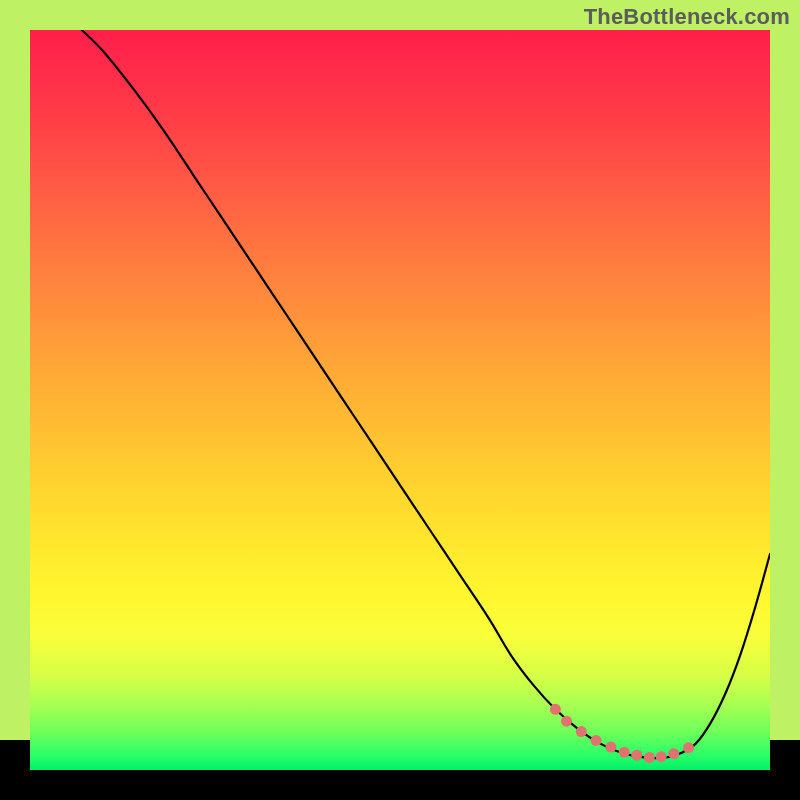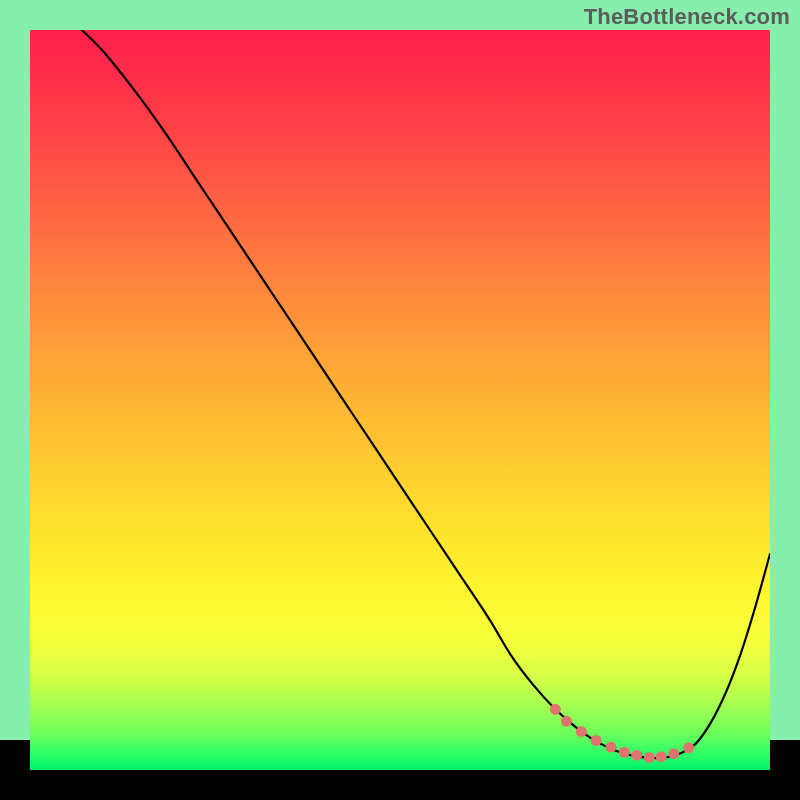--- a/index.html
+++ b/index.html
@@ -8,21 +8,21 @@
     width: 800px;
     height: 800px;
     background: #000;
     overflow: hidden;
     font-family: Arial, Helvetica, sans-serif;
   }
   .frame {
     position: relative;
     width: 800px;
     height: 740px;
-    background: #86efac;
+    background: #bef264;
   }
   .watermark {
     position: absolute;
     top: 4px;
     right: 10px;
     font-size: 22px;
     font-weight: bold;
     color: #5c5c5c;
     letter-spacing: 0.2px;
     z-index: 10;

